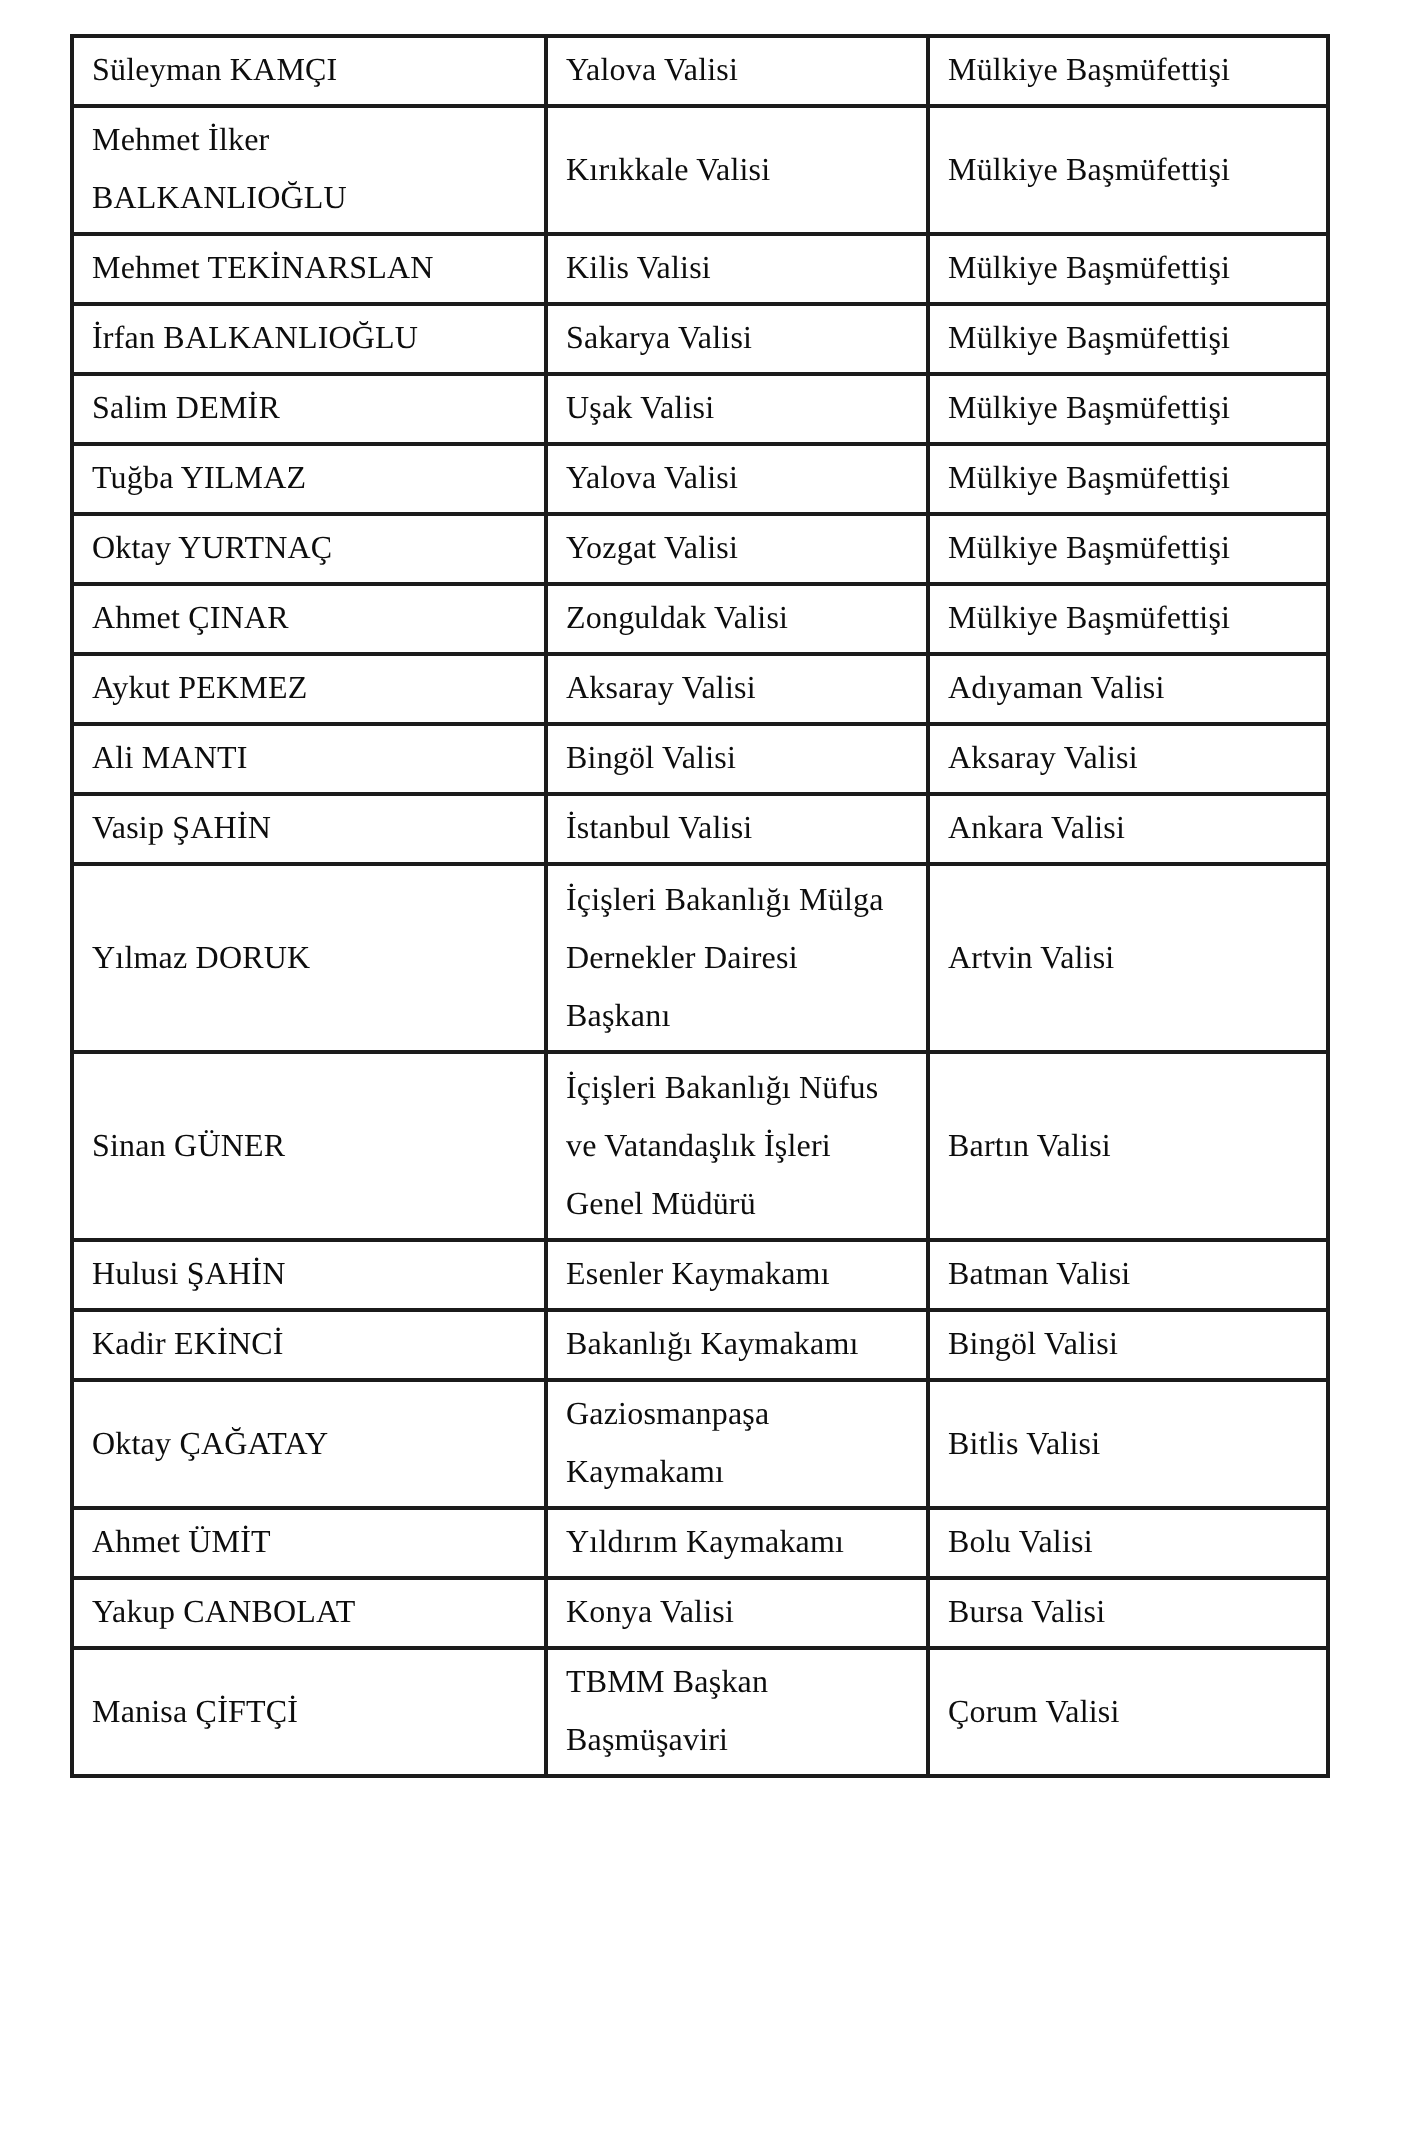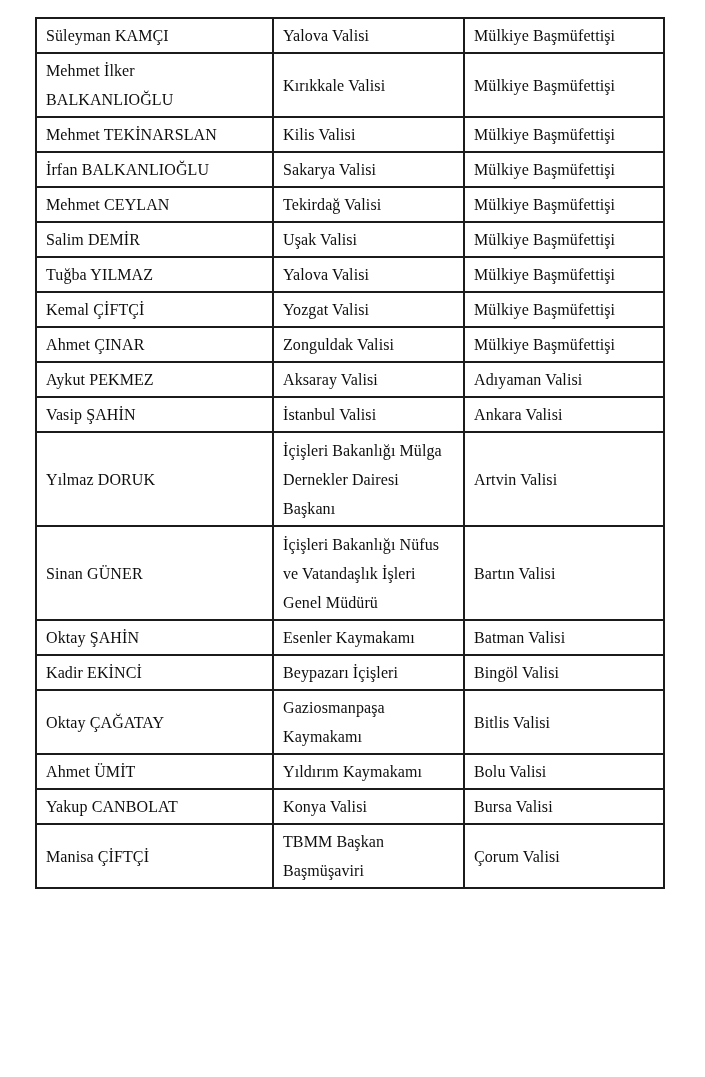--- a/index.html
+++ b/index.html
@@ -70,48 +70,48 @@
           <td>Mehmet TEKİNARSLAN</td>
           <td>Kilis Valisi</td>
           <td>Mülkiye Başmüfettişi</td>
         </tr>
         <tr class="single">
           <td>İrfan BALKANLIOĞLU</td>
           <td>Sakarya Valisi</td>
           <td>Mülkiye Başmüfettişi</td>
         </tr>
         <tr class="single">
-          <td>Mehmet CEYLAN</td>
-          <td>Tekirdağ Valisi</td>
-          <td>Mülkiye Başmüfettişi</td>
-        </tr>
-        <tr class="single">
           <td>Salim DEMİR</td>
           <td>Uşak Valisi</td>
           <td>Mülkiye Başmüfettişi</td>
         </tr>
         <tr class="single">
           <td>Tuğba YILMAZ</td>
           <td>Yalova Valisi</td>
           <td>Mülkiye Başmüfettişi</td>
         </tr>
         <tr class="single">
-          <td>Kemal ÇİFTÇİ</td>
+          <td>Oktay YURTNAÇ</td>
           <td>Yozgat Valisi</td>
           <td>Mülkiye Başmüfettişi</td>
         </tr>
         <tr class="single">
           <td>Ahmet ÇINAR</td>
           <td>Zonguldak Valisi</td>
           <td>Mülkiye Başmüfettişi</td>
         </tr>
         <tr class="single">
           <td>Aykut PEKMEZ</td>
           <td>Aksaray Valisi</td>
           <td>Adıyaman Valisi</td>
+        </tr>
+        <tr class="single">
+          <td>Ali MANTI</td>
+          <td>Bingöl Valisi</td>
+          <td>Aksaray Valisi</td>
         </tr>
         <tr class="single">
           <td>Vasip ŞAHİN</td>
           <td>İstanbul Valisi</td>
           <td>Ankara Valisi</td>
         </tr>
         <tr class="triple">
           <td>Yılmaz DORUK</td>
           <td>İçişleri Bakanlığı Mülga
 Dernekler Dairesi
@@ -119,27 +119,27 @@
           <td>Artvin Valisi</td>
         </tr>
         <tr class="triple">
           <td>Sinan GÜNER</td>
           <td>İçişleri Bakanlığı Nüfus
 ve Vatandaşlık İşleri
 Genel Müdürü</td>
           <td>Bartın Valisi</td>
         </tr>
         <tr class="single">
-          <td>Oktay ŞAHİN</td>
+          <td>Hulusi ŞAHİN</td>
           <td>Esenler Kaymakamı</td>
           <td>Batman Valisi</td>
         </tr>
         <tr class="single">
           <td>Kadir EKİNCİ</td>
-          <td>Beypazarı İçişleri</td>
+          <td>Bakanlığı Kaymakamı</td>
           <td>Bingöl Valisi</td>
         </tr>
         <tr class="double">
           <td>Oktay ÇAĞATAY</td>
           <td>Gaziosmanpaşa
 Kaymakamı</td>
           <td>Bitlis Valisi</td>
         </tr>
         <tr class="single">
           <td>Ahmet ÜMİT</td>

